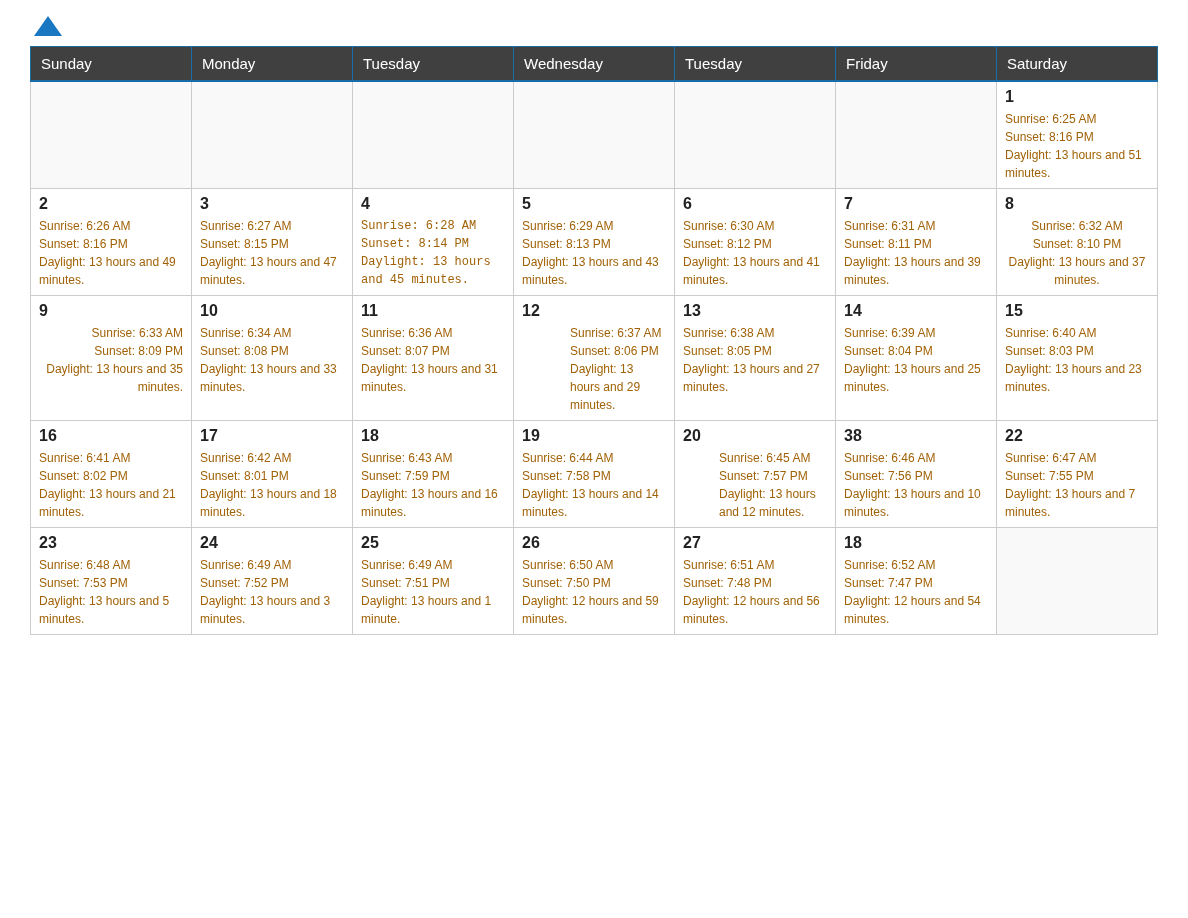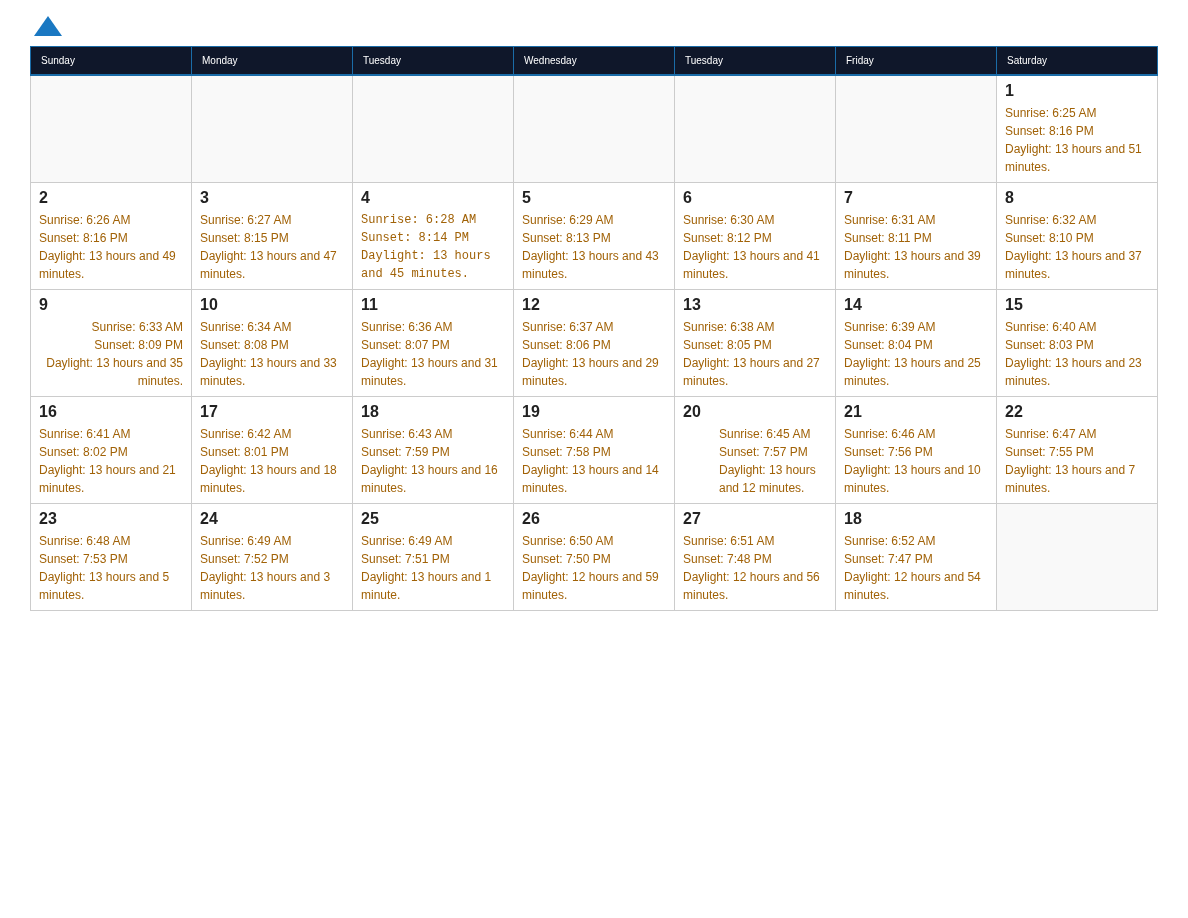--- a/index.html
+++ b/index.html
@@ -60,23 +60,23 @@
       font-size: 20px;
       color: #444;
       margin-top: 4px;
     }
     .calendar-table {
       width: 100%;
       border-collapse: collapse;
       margin-top: 8px;
     }
     .calendar-table th {
-      background: #0f172a;
+      background: #404040;
       color: #fff;
-      font-size: 10px;
+      font-size: 15px;
       font-weight: normal;
       padding: 8px 10px;
       text-align: left;
       border: 1px solid #1a6ca8;
       margin-left: 24px;
     }
     .calendar-table td {
       border: 1px solid #ccc;
       vertical-align: top;
       padding: 6px 8px;
@@ -181,21 +181,21 @@
 Daylight: 13 hours and 41 minutes.</div>
         </td>
         <td>
           <span class="day-number">7</span>
           <div class="day-info" style="white-space: pre-line;">Sunrise: 6:31 AM
 Sunset: 8:11 PM
 Daylight: 13 hours and 39 minutes.</div>
         </td>
         <td>
           <span class="day-number">8</span>
-          <div class="day-info" style="white-space: pre-line;">Sunrise: 6:32 AM
+          <div class="day-info" style="white-space: pre-line; text-align: center;">Sunrise: 6:32 AM
 Sunset: 8:10 PM
 Daylight: 13 hours and 37 minutes.</div>
         </td>
       </tr>
       <tr>
         <td>
           <span class="day-number">9</span>
           <div class="day-info" style="white-space: pre-line; text-align: right;">Sunrise: 6:33 AM
 Sunset: 8:09 PM
 Daylight: 13 hours and 35 minutes.</div>
@@ -207,21 +207,21 @@
 Daylight: 13 hours and 33 minutes.</div>
         </td>
         <td>
           <span class="day-number">11</span>
           <div class="day-info" style="white-space: pre-line;">Sunrise: 6:36 AM
 Sunset: 8:07 PM
 Daylight: 13 hours and 31 minutes.</div>
         </td>
         <td>
           <span class="day-number">12</span>
-          <div class="day-info" style="white-space: pre-line;">Sunrise: 6:37 AM
+          <div class="day-info" style="white-space: pre-line; margin-left: 48px;">Sunrise: 6:37 AM
 Sunset: 8:06 PM
 Daylight: 13 hours and 29 minutes.</div>
         </td>
         <td>
           <span class="day-number">13</span>
           <div class="day-info" style="white-space: pre-line;">Sunrise: 6:38 AM
 Sunset: 8:05 PM
 Daylight: 13 hours and 27 minutes.</div>
         </td>
         <td>
@@ -262,21 +262,21 @@
 Sunset: 7:58 PM
 Daylight: 13 hours and 14 minutes.</div>
         </td>
         <td>
           <span class="day-number">20</span>
           <div class="day-info" style="white-space: pre-line; margin-left: 36px;">Sunrise: 6:45 AM
 Sunset: 7:57 PM
 Daylight: 13 hours and 12 minutes.</div>
         </td>
         <td>
-          <span class="day-number">21</span>
+          <span class="day-number">38</span>
           <div class="day-info" style="white-space: pre-line;">Sunrise: 6:46 AM
 Sunset: 7:56 PM
 Daylight: 13 hours and 10 minutes.</div>
         </td>
         <td>
           <span class="day-number">22</span>
           <div class="day-info" style="white-space: pre-line;">Sunrise: 6:47 AM
 Sunset: 7:55 PM
 Daylight: 13 hours and 7 minutes.</div>
         </td>

